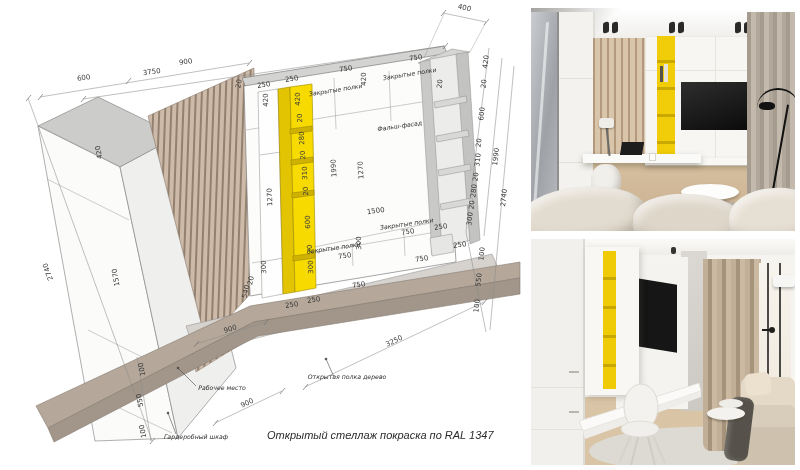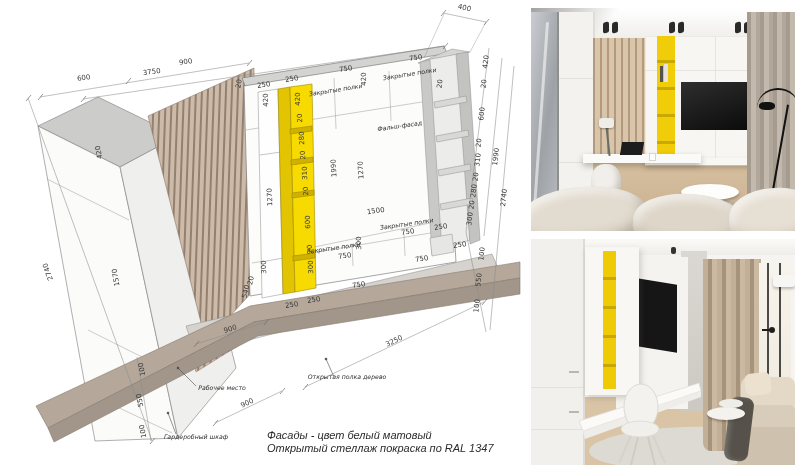--- a/index.html
+++ b/index.html
@@ -280,21 +280,20 @@
           <text x="231" y="331" class="dim" transform="rotate(-17 231 331)">900</text>
           <text x="248" y="405" class="dim" transform="rotate(-25 248 405)">900</text>
           <text x="395" y="343" class="dim" transform="rotate(-25 395 343)">3250</text>
           <text x="222" y="390" class="label">Рабочее место</text>
           <text x="196" y="439" class="label">Гардеробный шкаф</text>
           <text x="347" y="379" class="label">Открытая полка дерево</text>
         </g>
     </svg>
 
     <div class="notes">
-      <div>Фасады - цвет белый матовый</div>
       <div>Открытый стеллаж покраска по RAL 1347</div>
     </div>
   </div>
 
   <div class="photo" id="photo-top">
     <div class="ceil"></div>
     <div class="ceil-shadow"></div>
     <div class="spotpair" style="left:72px">
       <div class="spot"></div>
         <div class="spot b"></div>

